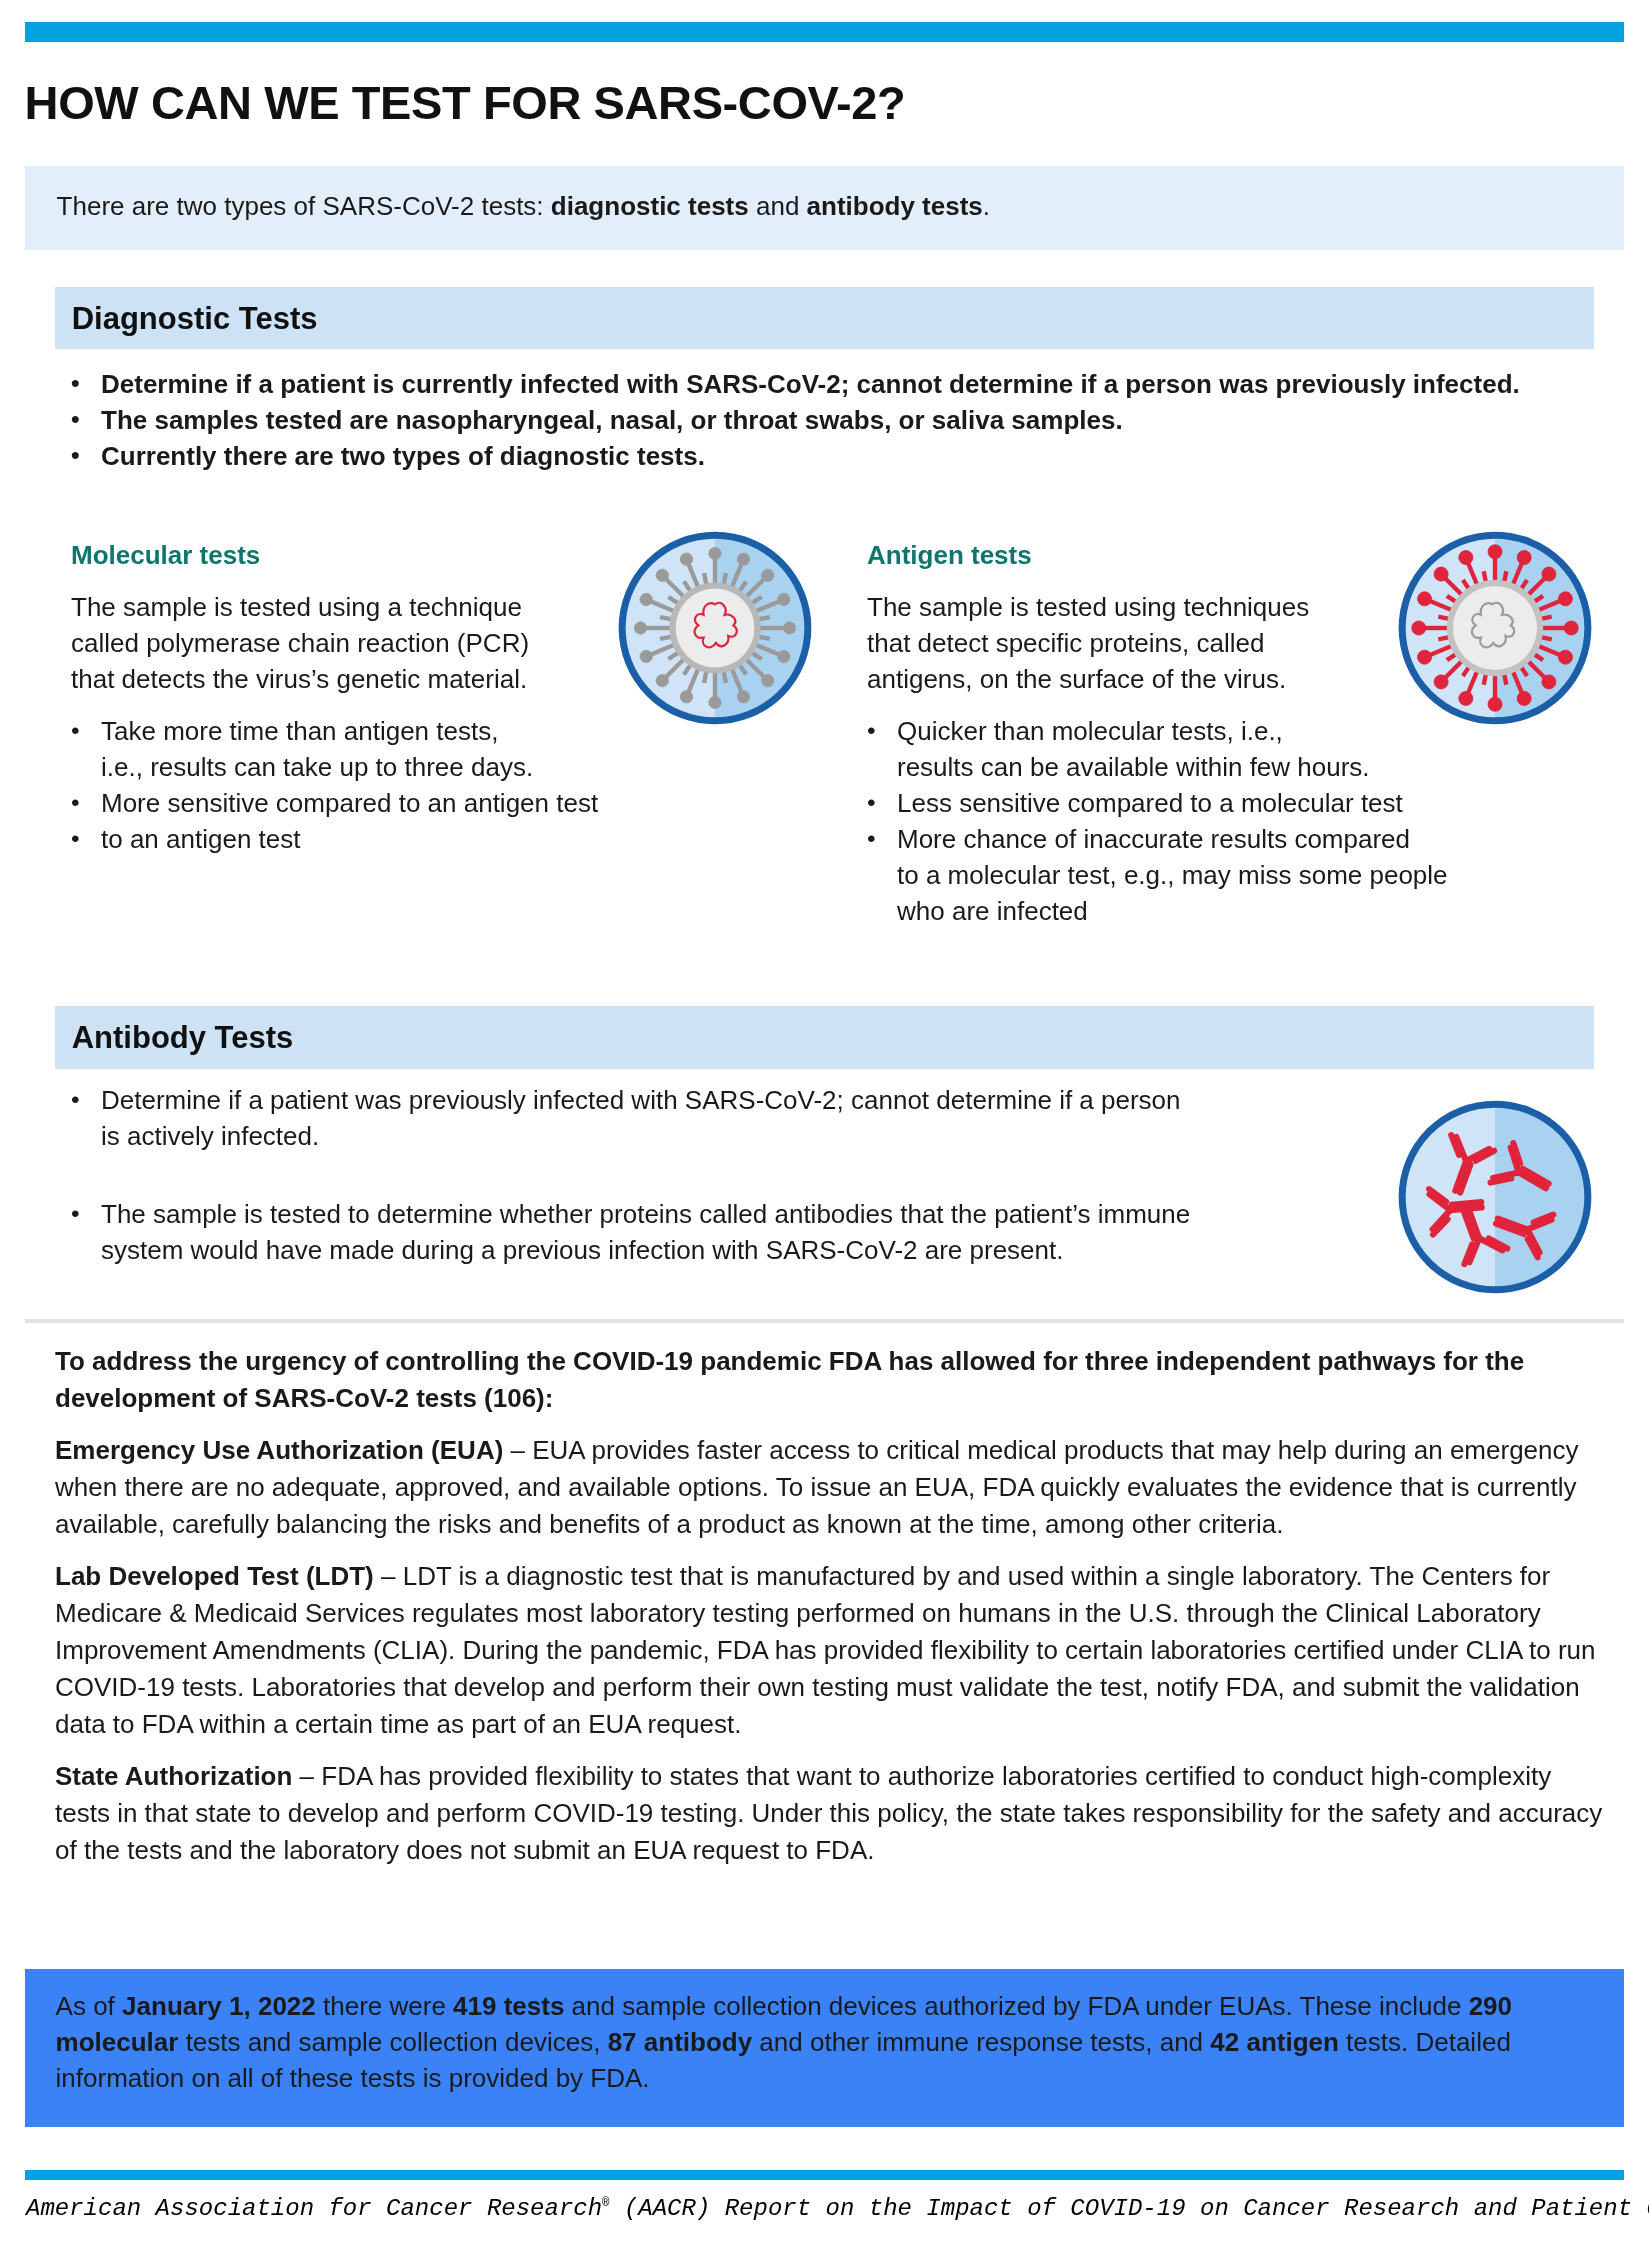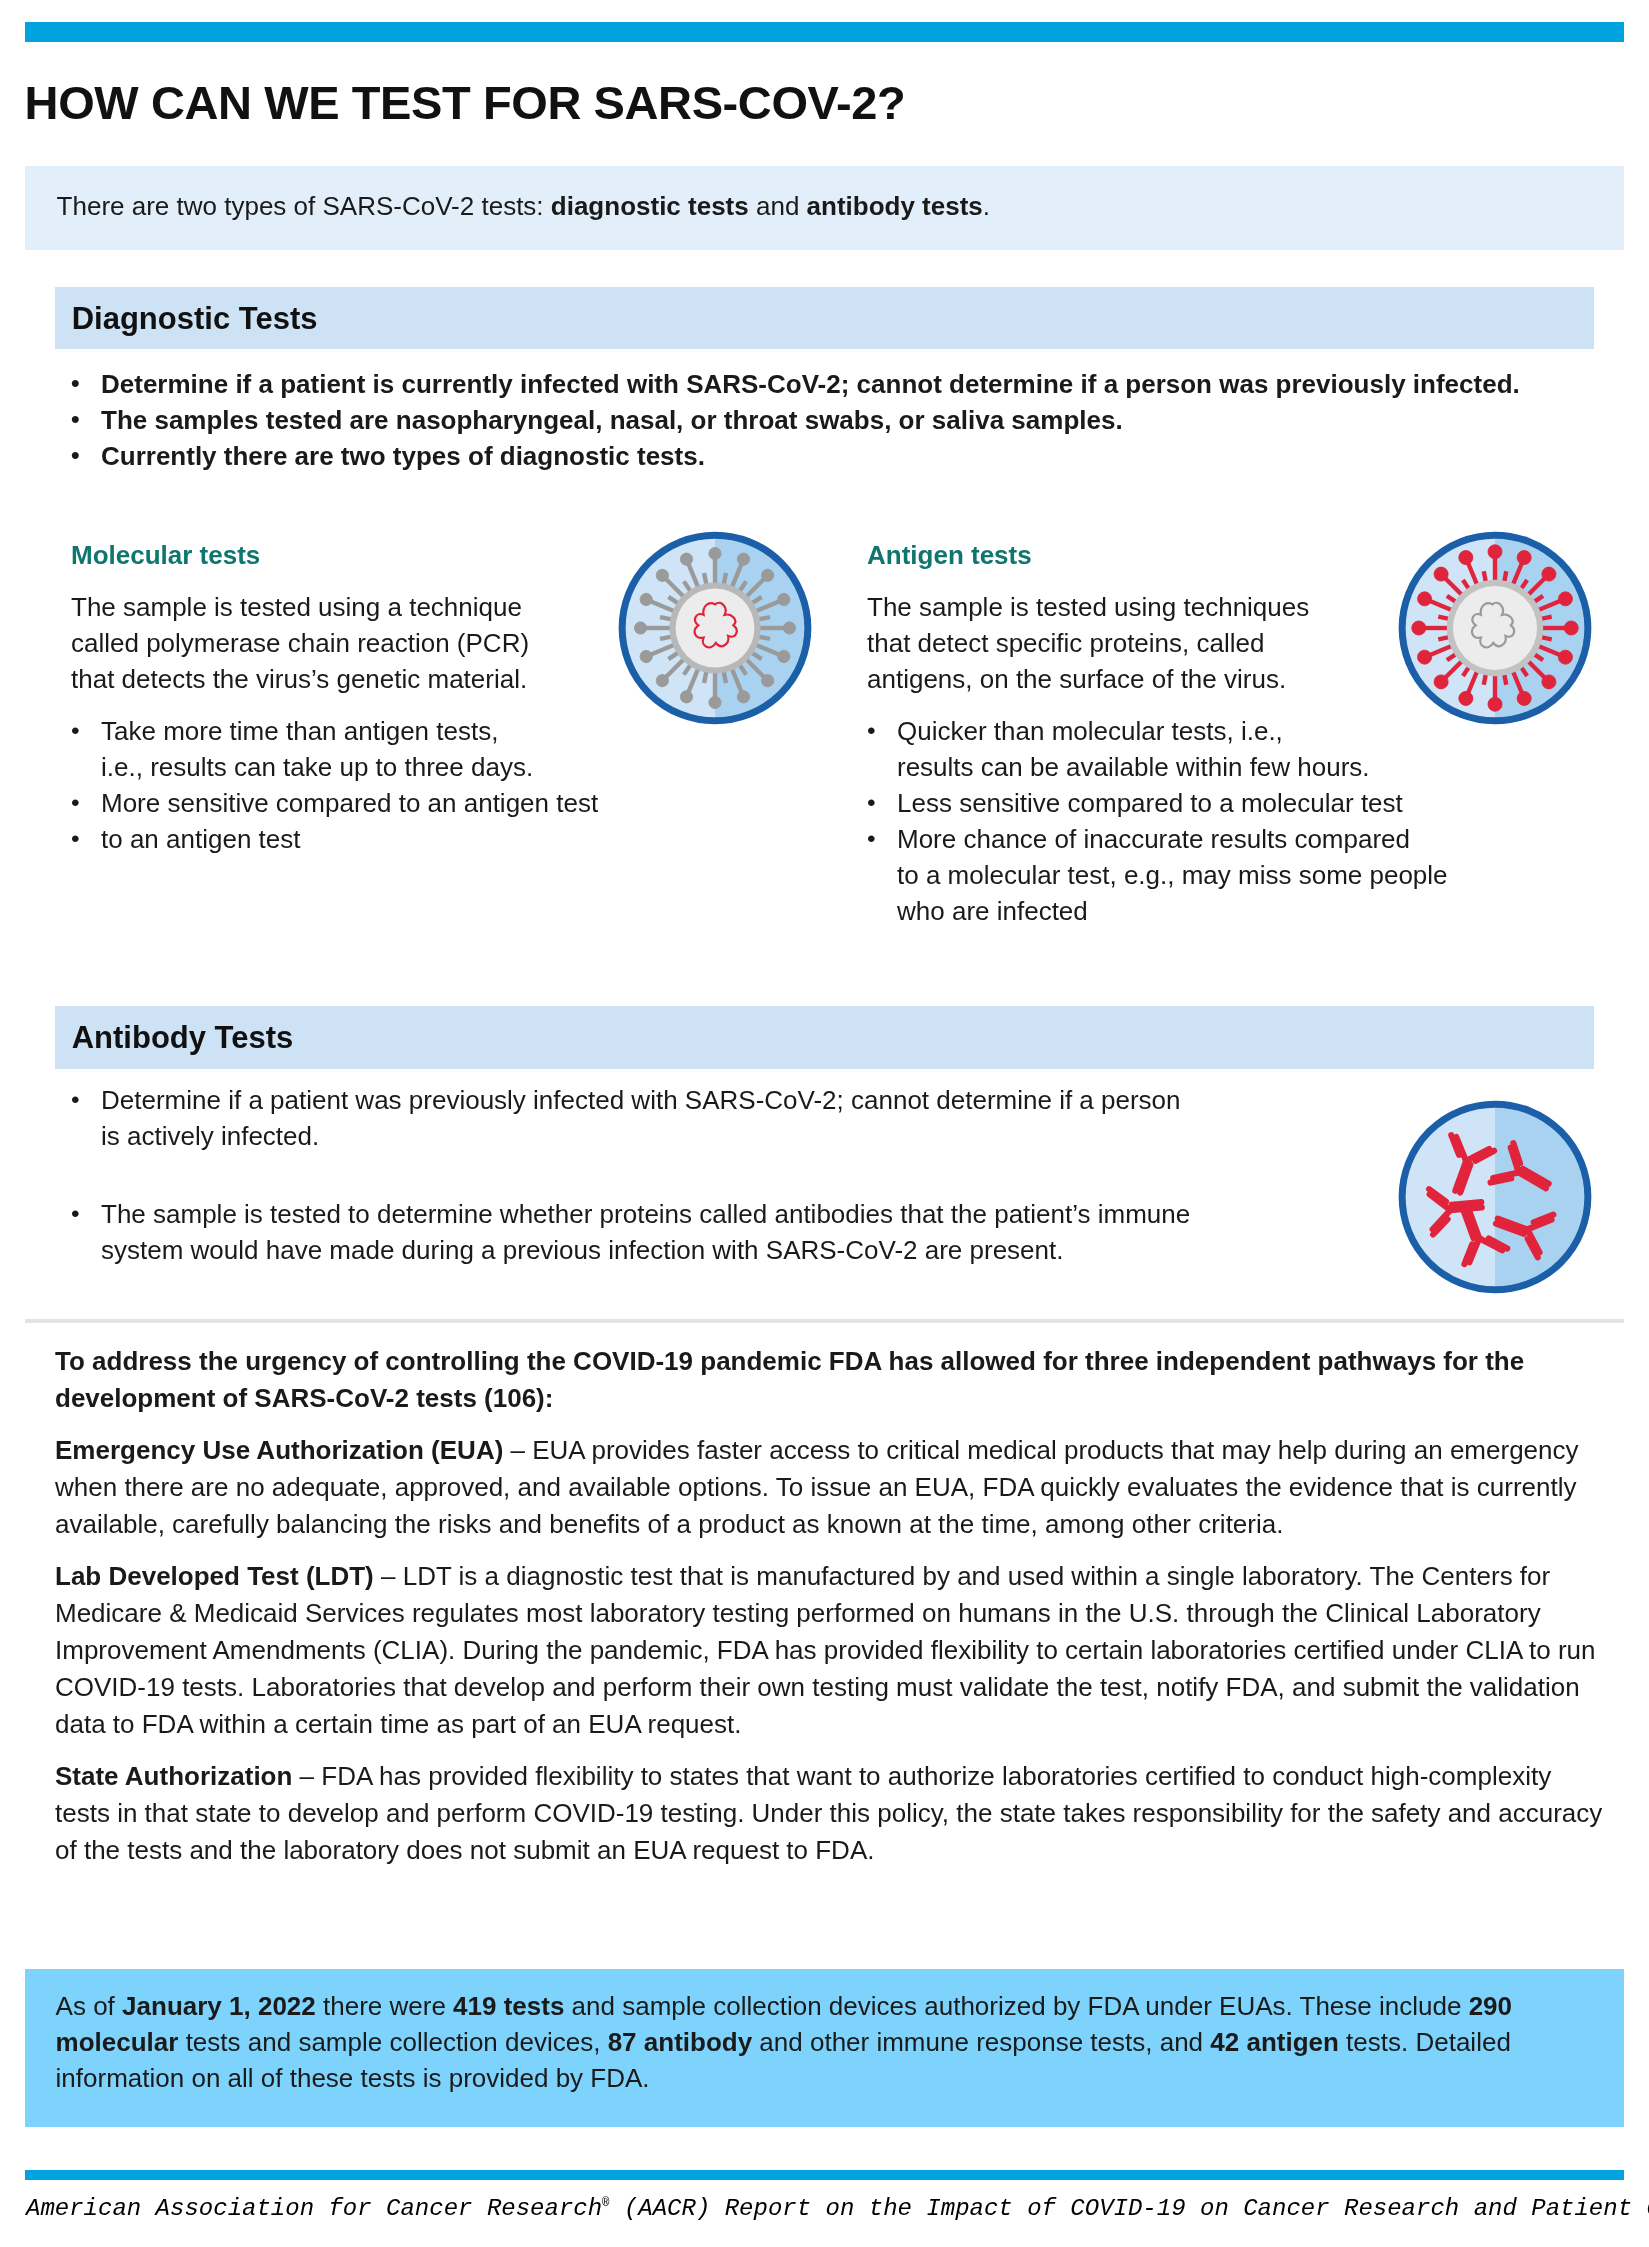--- a/index.html
+++ b/index.html
@@ -18,21 +18,21 @@
   ul.bl { list-style: none; margin: 0; padding: 0; }
   ul.bl li { position: relative; padding-left: 46px; margin: 0; }
   ul.bl li::before { content: "\2022"; position: absolute; left: 16px; top: 0; font-size: 24.6px; }
   .diag-bullets { left: 55px; top: 366px; width: 1545px; font-weight: bold; }
   .diag-bullets li { margin-bottom: 15px; white-space: nowrap; }
   .col-head { font-size: 26px; font-weight: 700; color: #0f766e; white-space: nowrap; }
   .col-text { white-space: nowrap; }
   .col-bullets li { margin-bottom: 15px; white-space: nowrap; }
   .fda { left: 55px; width: 1554px; font-size: 26px; line-height: 37px; }
   .fda p { margin: 0; }
-  .summary-box { left: 24.6px; top: 1969px; width: 1599px; height: 158px; background: #7dd3fc; }
+  .summary-box { left: 24.6px; top: 1969px; width: 1599px; height: 158px; background: #3b82f6; }
   .summary-text { position: absolute; left: 31px; top: 19.3px; width: 1571px; font-size: 26px; line-height: 36px; }
   .divider { left: 24.6px; top: 1319px; width: 1599px; height: 3.5px; background: #e3e3e3; }
   .footer { left: 26px; top: 2195px; font-family: Liberation Mono, monospace; font-style: italic; font-size: 24px; color: #000000; white-space: nowrap; }
   .footer sup { font-size: 12.3px; }
   b { font-weight: 700; }
   .icon { position: absolute; }
 </style>
 </head>
 <body>
 

